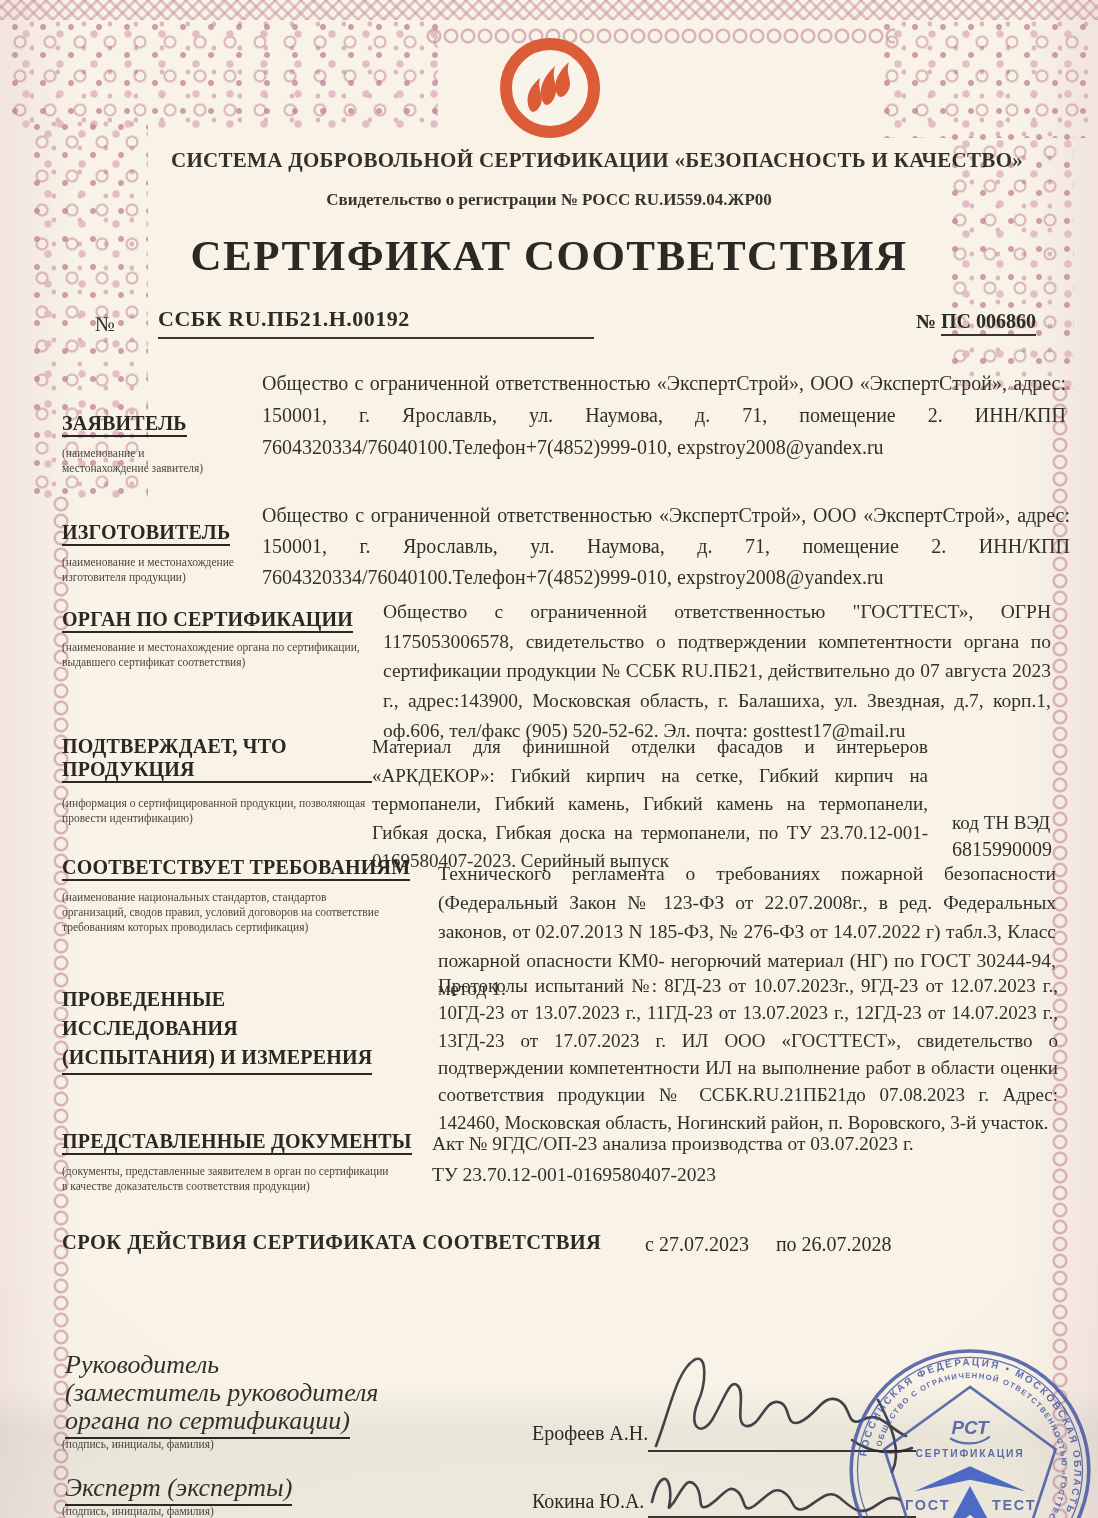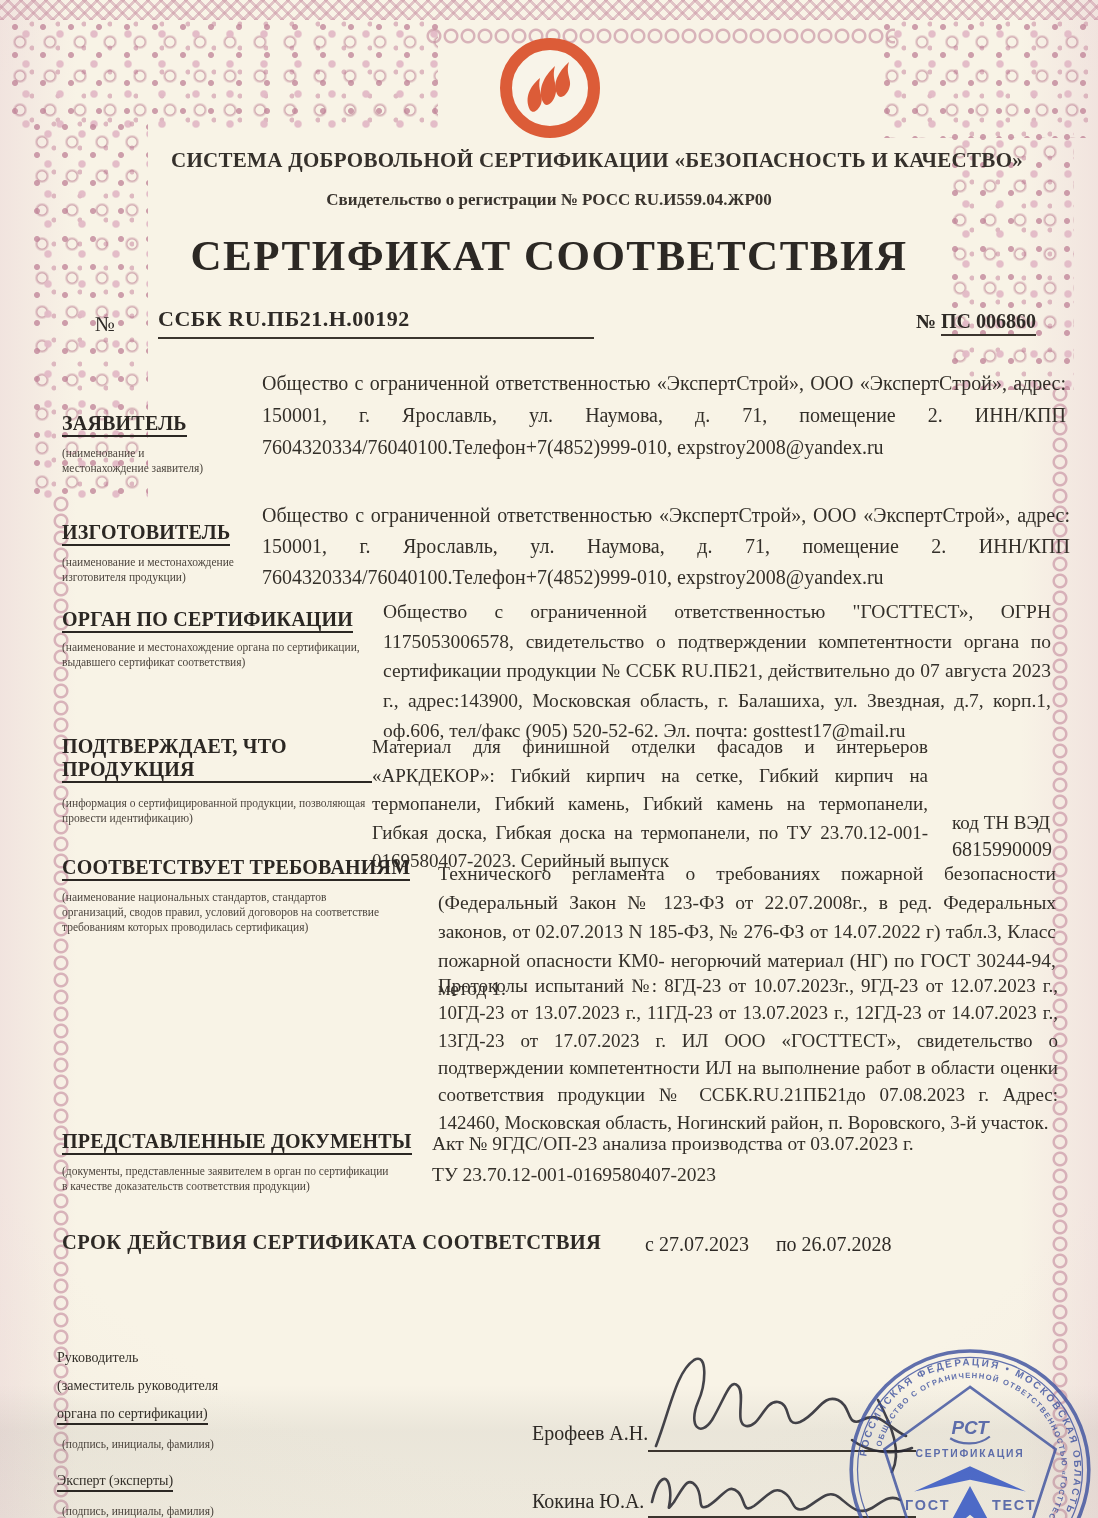--- a/index.html
+++ b/index.html
@@ -61,21 +61,21 @@
   .lbl .u{border-bottom:2.5px solid #2b2723;padding-bottom:1px;}
   .note{position:absolute;left:62px;font-size:11.5px;line-height:1.3;color:#4c453e;}
   .val{position:absolute;font-size:20px;line-height:1.6;text-align:justify;color:#332f29;}
   .codes{position:absolute;left:928px;width:150px;font-size:19px;color:#332f29;}
   .underline-block{border-bottom:2.5px solid #2b2723;}
   
   .validity-label{position:absolute;left:62px;top:1231px;font-size:20.5px;font-weight:bold;letter-spacing:.4px;}
   .validity-dates{position:absolute;left:645px;top:1233px;font-size:20px;}
   .validity-dates span{margin-right:22px;}
   
-  .sig-role{position:absolute;left:57px;font-size:14px;color:#332f29;}
+  .sig-role{position:absolute;left:65px;font-size:26px;color:#332f29;font-style:italic;}
   .sig-name{position:absolute;left:532px;font-size:20px;color:#2e2a26;}
   .sig-line{position:absolute;height:0;border-bottom:2px solid #3b352e;}
   .sig-svg{position:absolute;}
   .scan-band{position:absolute;left:0;top:1385px;width:100%;height:133px;
     background:linear-gradient(180deg, rgba(138,138,132,0) 0, rgba(138,138,132,.13) 35%, rgba(138,138,132,.09) 100%);}
   .stamp{position:absolute;left:835px;top:1333px;opacity:.82;}
 </style>
 </head>
 <body>
 
@@ -131,20 +131,25 @@
   <div class="val" style="left:372px;top:733px;width:556px;line-height:1.5;font-size:19px;">Материал для финишной отделки фасадов и интерьеров «АРКДЕКОР»: Гибкий кирпич на сетке, Гибкий кирпич на термопанели, Гибкий камень, Гибкий камень на термопанели, Гибкая доска, Гибкая доска на термопанели, по ТУ 23.70.12-001-0169580407-2023. Серийный выпуск</div>
   <div class="codes" style="top:812px;margin-left:24px;">
     <div>код ТН ВЭД</div>
     <div style="margin-top:4px;font-size:20px;">6815990009</div>
   </div>
 
   <div class="lbl" style="top:856px;"><span class="u">СООТВЕТСТВУЕТ ТРЕБОВАНИЯМ</span></div>
   <div class="note" style="top:890px;width:330px;">(наименование национальных стандартов, стандартов организаций, сводов правил, условий договоров на соответствие требованиям которых проводилась сертификация)</div>
   <div class="val" style="left:438px;top:860px;width:618px;line-height:1.48;font-size:19.5px;">Технического регламента о требованиях пожарной безопасности (Федеральный Закон № 123-ФЗ от 22.07.2008г., в ред. Федеральных законов, от 02.07.2013 N 185-ФЗ, № 276-ФЗ от 14.07.2022 г) табл.3, Класс пожарной опасности КМ0- негорючий материал (НГ) по ГОСТ 30244-94, метод 1.</div>
 
+  <div class="lbl" style="top:985px;line-height:1.45;">
+    <div>ПРОВЕДЕННЫЕ</div>
+    <div>ИССЛЕДОВАНИЯ</div>
+    <div class="u" style="display:inline-block;">(ИСПЫТАНИЯ) И ИЗМЕРЕНИЯ</div>
+  </div>
   <div class="val" style="left:438px;top:972px;width:620px;line-height:1.44;font-size:19px;">Протоколы испытаний №: 8ГД-23 от 10.07.2023г., 9ГД-23 от 12.07.2023 г., 10ГД-23 от 13.07.2023 г., 11ГД-23 от 13.07.2023 г., 12ГД-23 от 14.07.2023 г., 13ГД-23 от 17.07.2023 г. ИЛ ООО «ГОСТТЕСТ», свидетельство о подтверждении компетентности ИЛ на выполнение работ в области оценки соответствия продукции № ССБК.RU.21ПБ21до 07.08.2023 г. Адрес: 142460, Московская область, Ногинский район, п. Воровского, 3-й участок.</div>
 
   <div class="lbl" style="top:1130px;"><span class="u">ПРЕДСТАВЛЕННЫЕ ДОКУМЕНТЫ</span></div>
   <div class="note" style="top:1164px;width:330px;">(документы, представленные заявителем в орган по сертификации в качестве доказательств соответствия продукции)</div>
   <div class="val" style="left:432px;top:1128px;width:630px;text-align:left;line-height:1.6;font-size:19.5px;">
     <div>Акт № 9ГДС/ОП-23 анализа производства от 03.07.2023 г.</div>
     <div>ТУ 23.70.12-001-0169580407-2023</div>
   </div>
 
   <div class="validity-label">СРОК ДЕЙСТВИЯ СЕРТИФИКАТА  СООТВЕТСТВИЯ</div>

